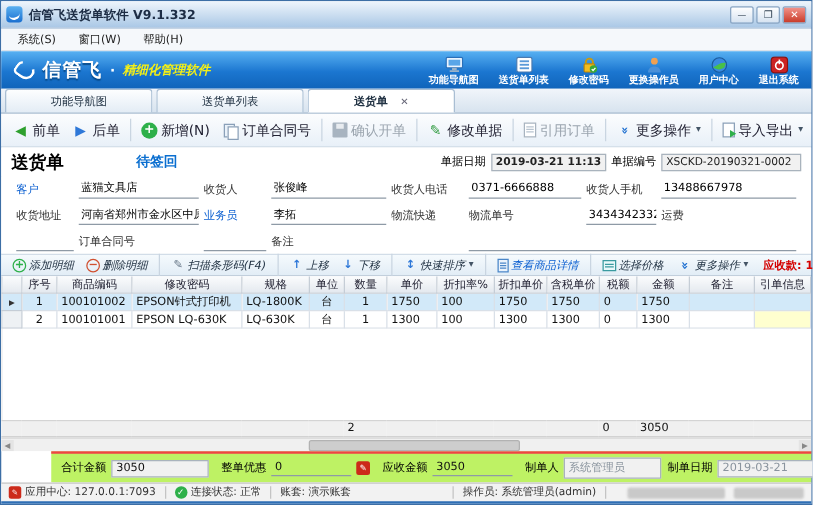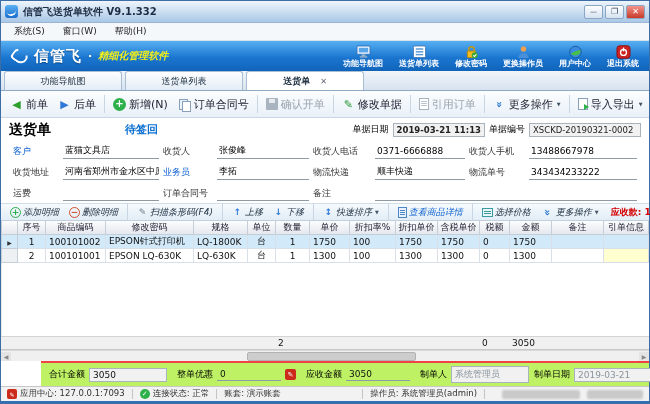--- a/index.html
+++ b/index.html
@@ -70,21 +70,21 @@
   .ic-impexp { position:relative; width:10px; height:12px; border:1px solid #8aa0b8; background:#fff; }
   .ic-impexp::after { content:""; position:absolute; right:-2px; bottom:-1px; border-left:5px solid #2eb04a; border-top:3px solid transparent; border-bottom:3px solid transparent; }
   .ic-print { position:relative; width:13px; height:11px; margin-top:2px; background:linear-gradient(#d8e0e8,#a8b4c0); border:1px solid #8a96a2; border-radius:1px; }
   .ic-print::before { content:""; position:absolute; left:2px; top:-3px; width:8px; height:3px; background:#fff; border:1px solid #8a96a2; }
   .ic-design { width:12px; height:12px; border:1px solid #4a86c8; background:#fff; position:relative; }
   .ic-design::before { content:""; position:absolute; left:0; top:0; right:0; height:3px; background:#5a9ae0; }
 
   
   .docheader { height:23px; flex:0 0 23px; display:flex; align-items:center; padding:0 8px; font-size:9px; background:#fff; }
   .doc-title { font-size:14px; font-weight:bold; color:#000; }
-  .doc-status { margin-left:74px; color:#0b6fd0; font-weight:bold; font-size:11px; }
+  .doc-status { margin-left:58px; color:#0b6fd0; font-weight:bold; font-size:11px; }
   .dh-right { margin-left:auto; display:flex; align-items:center; gap:4px; }
   .boxfield { background:#f1f1f1; border:1px solid #a9b3bd; padding:1px 3px; font-size:8.5px; color:#222; white-space:nowrap; }
   .bf-date { min-width:86px;font-weight:bold; }
   .bf-no { min-width:112px; }
 
   
   .formarea { flex:0 0 62px; padding:2px 12px 2px; display:grid; grid-template-columns:46px 96px 50px 92px 58px 90px 56px 1fr; column-gap:4px; row-gap:6px; font-size:9px; align-items:end; background:#fff; }
   .flabel { color:#333; padding-bottom:1px; white-space:nowrap; }
   .flabel.req { color:#0b5fd0; }
   .fvalue { border-bottom:1px solid #8e9aa6; min-height:13px; padding:0 2px 1px; color:#000; white-space:nowrap; overflow:hidden; }
@@ -337,21 +337,20 @@
     <span class="flabel">收货人电话</span>
     <span class="fvalue">0371-6666888</span>
     <span class="flabel">收货人手机</span>
     <span class="fvalue">13488667978</span>
 
     <span class="flabel">收货地址</span>
     <span class="fvalue">河南省郑州市金水区中原路</span>
     <span class="flabel req">业务员</span>
     <span class="fvalue">李拓</span>
     <span class="flabel">物流快递</span>
-    <span class="fvalue">顺丰快递</span>
     <span class="flabel">物流单号</span>
     <span class="fvalue">343434233222</span>
 
     <span class="flabel">运费</span>
     <span class="fvalue"></span>
     <span class="flabel">订单合同号</span>
     <span class="fvalue"></span>
     <span class="flabel">备注</span>
     <span class="fvalue span3"></span>
   </div>

